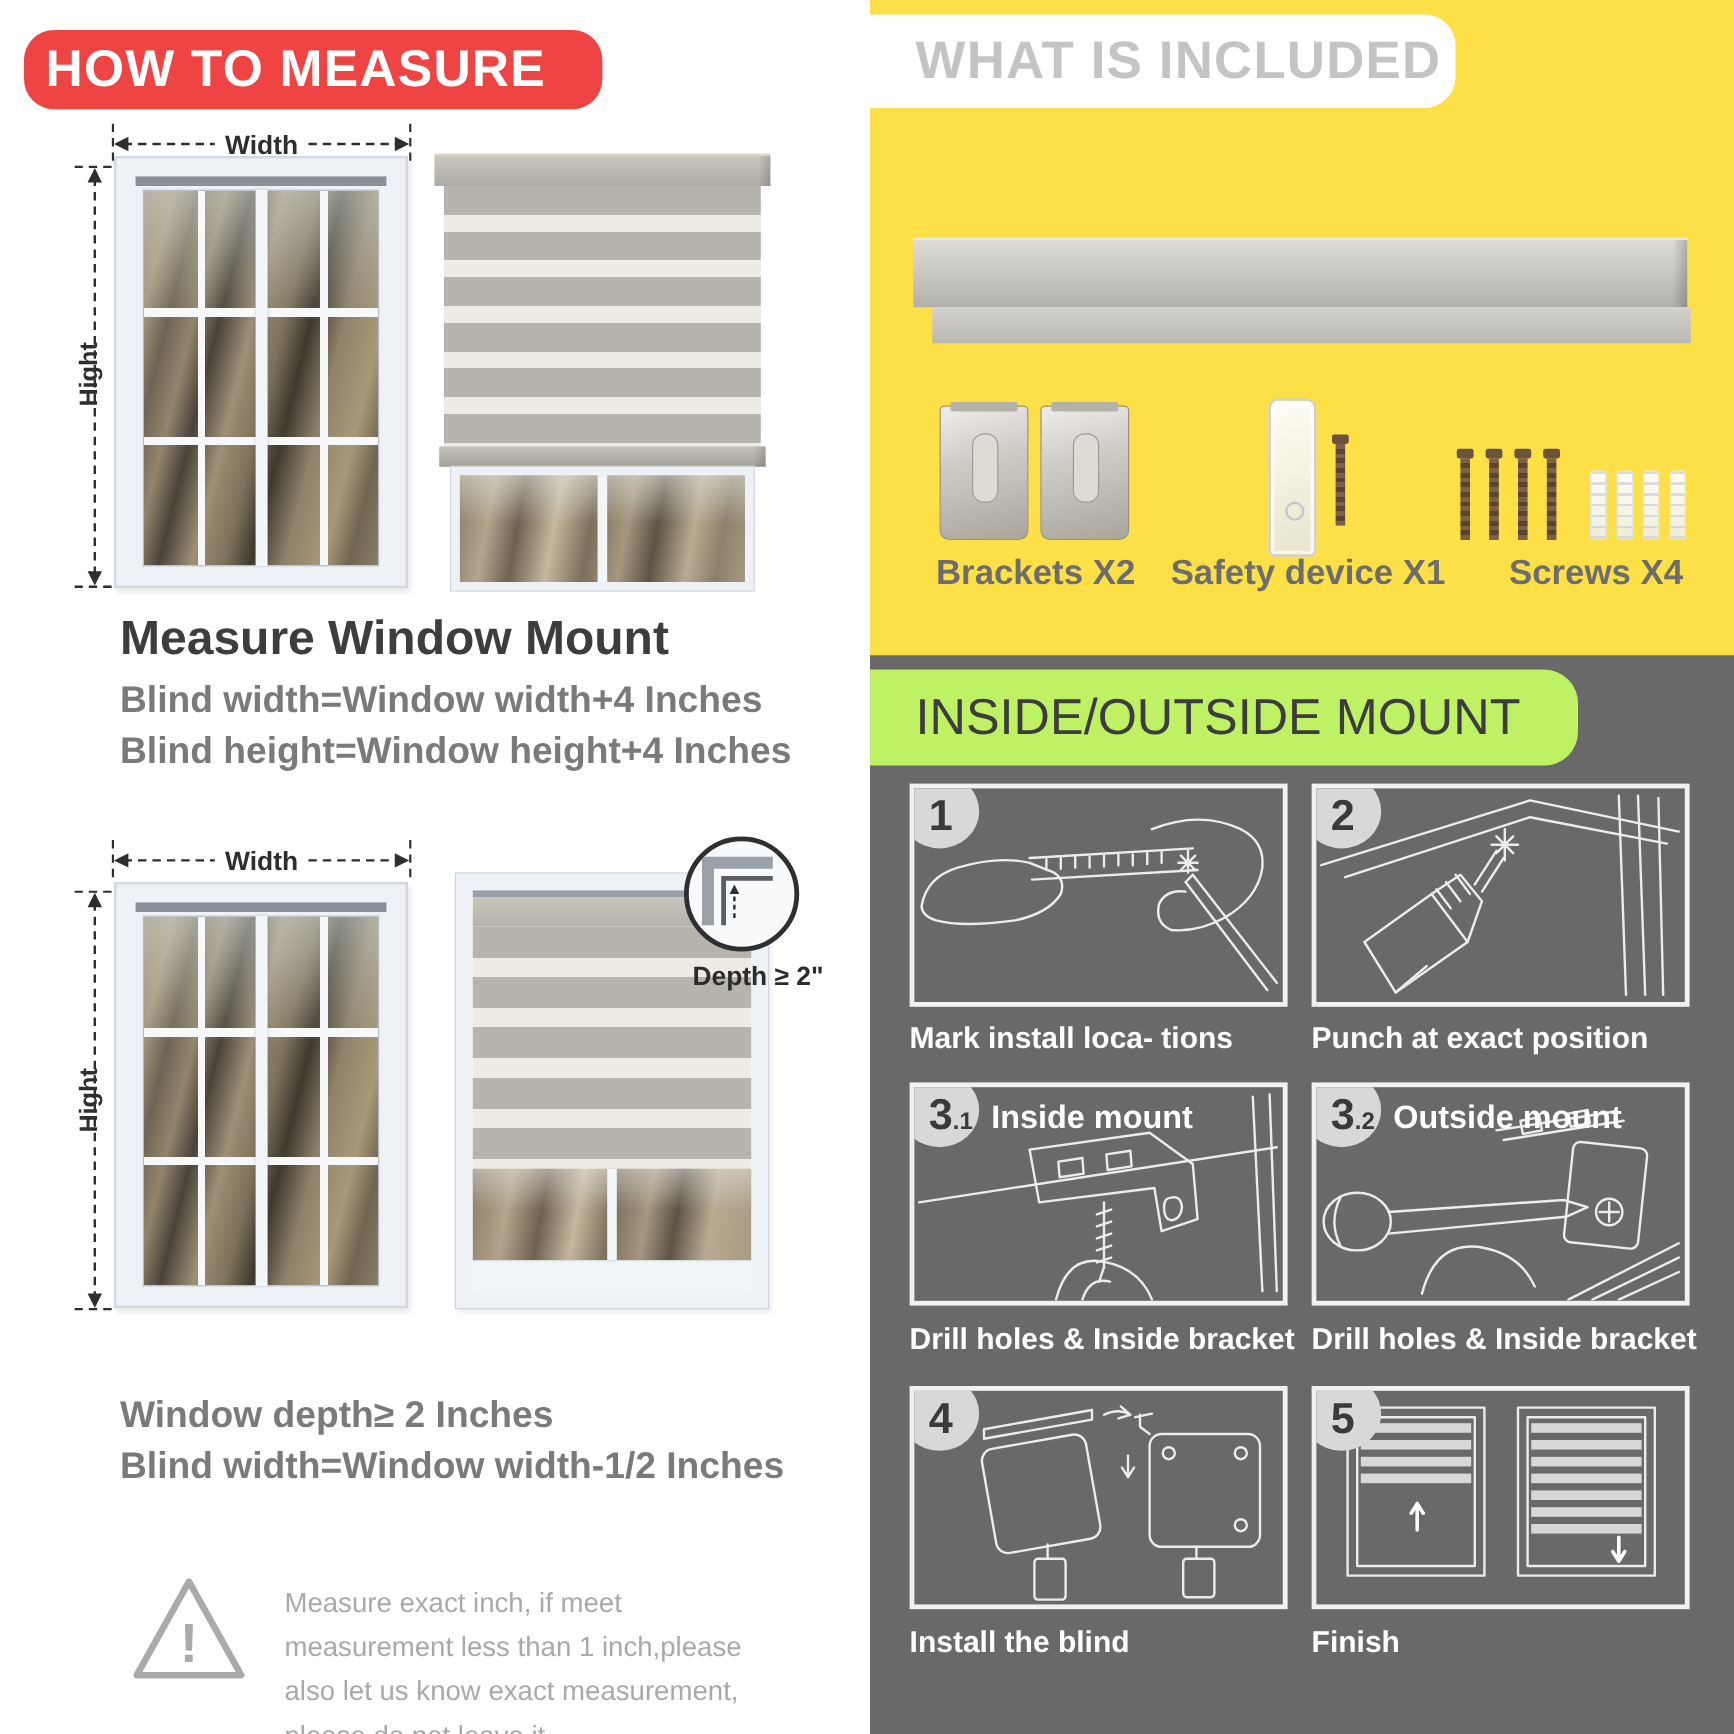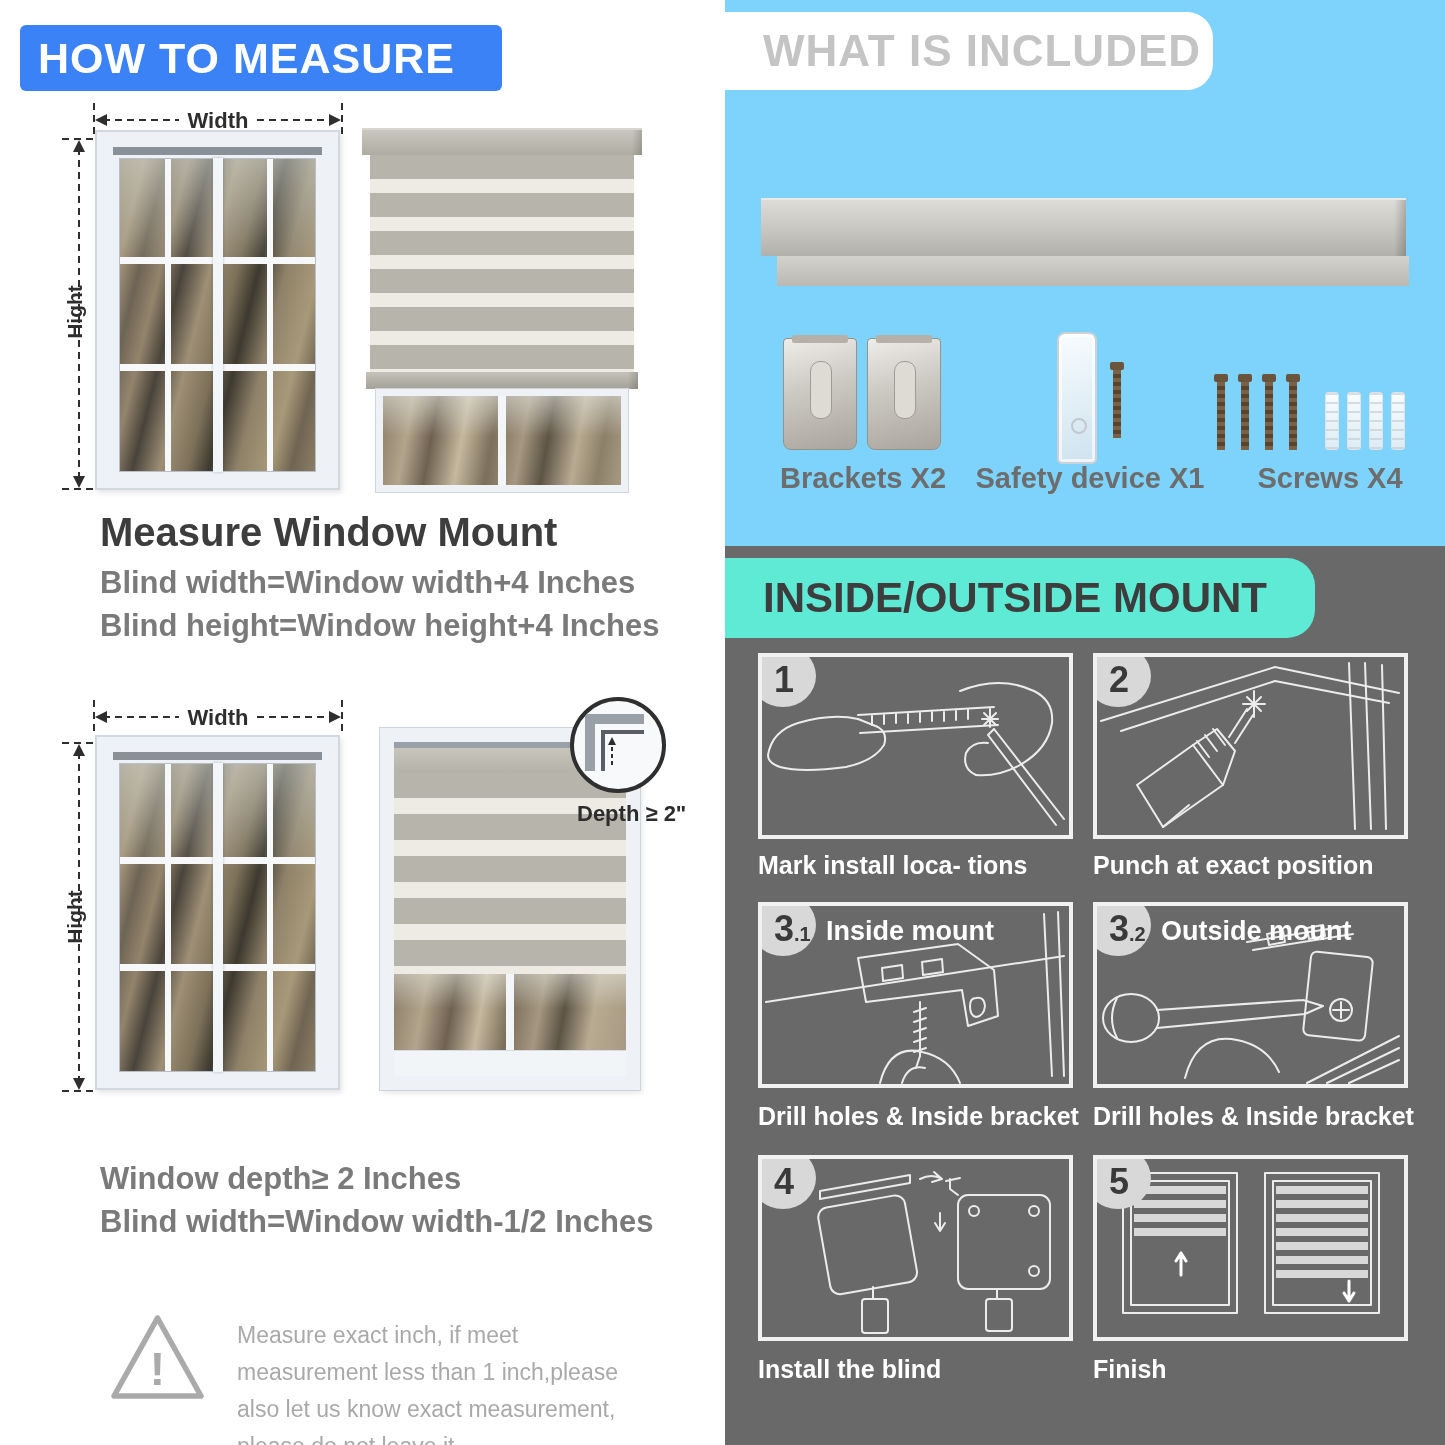--- a/index.html
+++ b/index.html
@@ -2,21 +2,21 @@
 <html><head>
 <meta charset="utf-8">
 <style>
   * { margin:0; padding:0; box-sizing:border-box; font-family:"Liberation Sans", sans-serif; }
   body { background:#ffffff; }
   .page { position:relative; width:1445px; height:1445px; background:#fff; overflow:hidden; }
   .abs { position:absolute; }
 
   
   .howto-header { position:absolute; left:20px; top:25px; width:482px; height:66px;
-    background:#3b82f6; border-radius:6px; color:#fff; font-weight:bold; font-size:43px;
+    background:#ef4444; border-radius:25px; color:#fff; font-weight:bold; font-size:43px;
     line-height:66px; padding-left:18px; letter-spacing:1px; }
 
   .m-title { position:absolute; font-size:40px; font-weight:bold; color:#3d3d3d; }
   .m-line  { position:absolute; font-size:31px; font-weight:bold; color:#7a7a7a; }
 
   .warn-text { position:absolute; left:237px; top:1317px; width:405px; font-size:23px;
     line-height:37px; color:#a9a9a9; font-weight:500; }
 
   
   .window { position:absolute; background:#eef1f6; border:2px solid #d2d8e0; box-shadow:2px 3px 5px rgba(0,0,0,.10); }
@@ -67,21 +67,21 @@
   .depth-label { position:absolute; left:577px; top:801px; font-size:22px; font-weight:bold; color:#2c2c2c; }
 
   .rot-label { position:absolute; width:90px; height:24px; text-align:center; font-size:21px; font-weight:bold;
     color:#2e2e2e; transform:rotate(-90deg); }
 
   svg.lineart { stroke:#ececec; stroke-width:2; fill:none; stroke-linecap:round; stroke-linejoin:round; }
   .dash { stroke:#2e2e2e; stroke-width:2; stroke-dasharray:7 5; fill:none; }
   .arrow-label { font-size:22px; font-weight:bold; fill:#2e2e2e; }
 
   
-  .included-section { position:absolute; left:725px; top:0; width:720px; height:546px; background:#7dd3fc; }
+  .included-section { position:absolute; left:725px; top:0; width:720px; height:546px; background:#fde047; }
   .included-header { position:absolute; left:0; top:12px; width:488px; height:78px; background:#fff;
     border-radius:0 26px 26px 0; color:#c4c4c4; font-size:44px; font-weight:bold; line-height:78px;
     padding-left:38px; letter-spacing:1px; }
   .product-label { position:absolute; left:0; top:140px; width:100%; text-align:center; font-size:31px;
     font-weight:bold; color:#6d6d6d; }
   .hr-main { position:absolute; left:36px; top:198px; width:645px; height:58px;
     background:linear-gradient(180deg,#dddcd8,#c6c5c0 55%,#b1b0aa); border-top:2px solid #e9e8e4; }
   .hr-main::after { content:''; position:absolute; right:0; top:0; width:12px; height:100%;
     background:linear-gradient(90deg, rgba(0,0,0,0), rgba(0,0,0,.20)); }
   .hr-lip { position:absolute; left:52px; top:256px; width:632px; height:30px;
@@ -99,22 +99,22 @@
     border:2px solid #c2c8cf; border-radius:50%; }
   .screw { position:absolute; top:0; width:8px; height:68px;
     background:repeating-linear-gradient(0deg,#7a6148 0 4px,#59452f 4px 8px); }
   .screw::before { content:''; position:absolute; left:-3px; top:-8px; width:14px; height:8px; background:#6b543c; border-radius:2px; }
   .anchor { position:absolute; top:4px; width:14px; height:58px; border:1px solid #dfe2e6; border-radius:3px;
     background-image:repeating-linear-gradient(0deg, rgba(198,204,210,.65) 0 2px, transparent 2px 9px),
       linear-gradient(180deg, rgba(255,255,255,.95), rgba(238,240,243,.85)); }
   .comp-label { position:absolute; top:462px; font-size:29px; font-weight:bold; color:#6d6d6d; text-align:center; }
 
   .mount-section { position:absolute; left:725px; top:546px; width:720px; height:899px; background:#696969; }
-  .mount-header { position:absolute; left:0; top:12px; width:590px; height:80px; background:#5eead4;
-    border-radius:0 28px 28px 0; color:#3d3d3d; font-size:42px; font-weight:bold; line-height:80px;
+  .mount-header { position:absolute; left:0; top:12px; width:590px; height:80px; background:#bef264;
+    border-radius:0 28px 28px 0; color:#3d3d3d; font-size:42px; font-weight:normal; line-height:80px;
     padding-left:38px; }
   .panel { position:absolute; width:315px; height:186px; border:4px solid #f1f1f1; overflow:hidden; }
   .badge { position:absolute; left:-12px; top:-12px; width:66px; height:62px; background:#d8d8d8; border-radius:50%; }
   .badge-num { position:absolute; left:12px; top:2px; font-size:36px; font-weight:bold; color:#3a3a3a; }
   .badge-sub { font-size:20px; font-weight:bold; color:#3a3a3a; }
   .panel-title { position:absolute; left:64px; top:10px; font-size:27px; font-weight:bold; color:#fff; }
   .caption { position:absolute; font-size:25px; font-weight:bold; color:#fff; width:330px; }
 </style>
 </head>
 <body>

